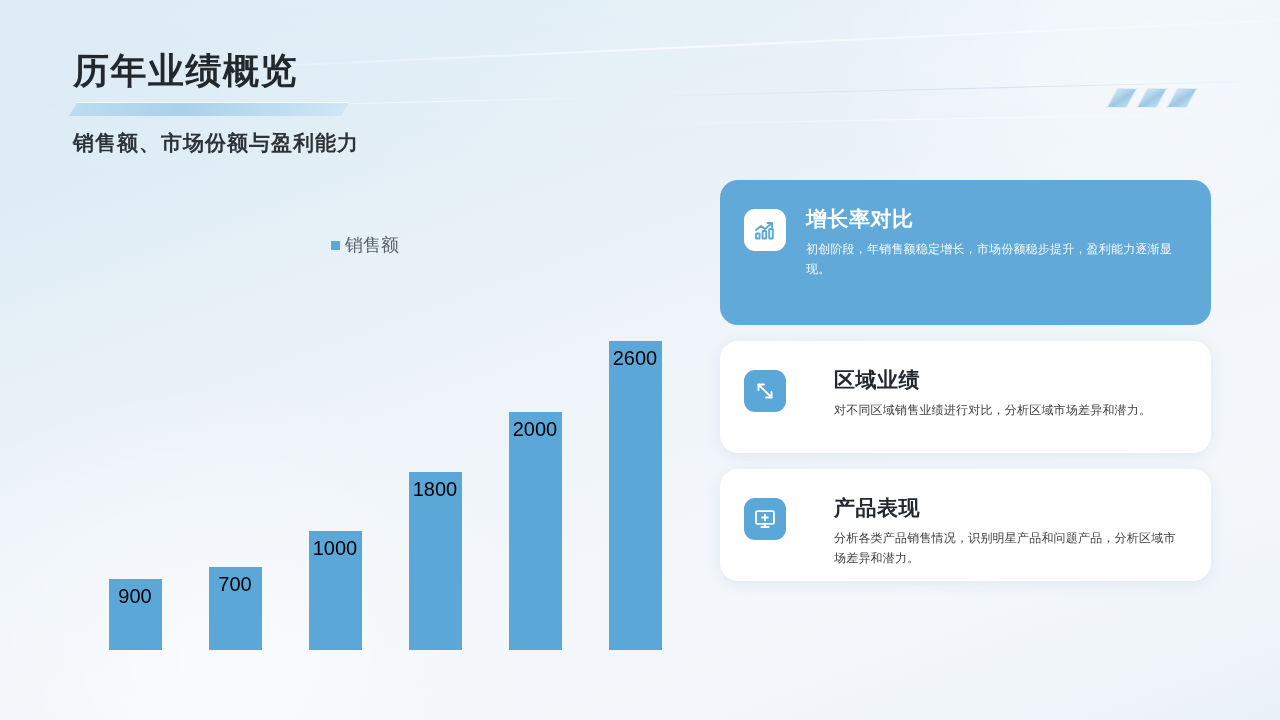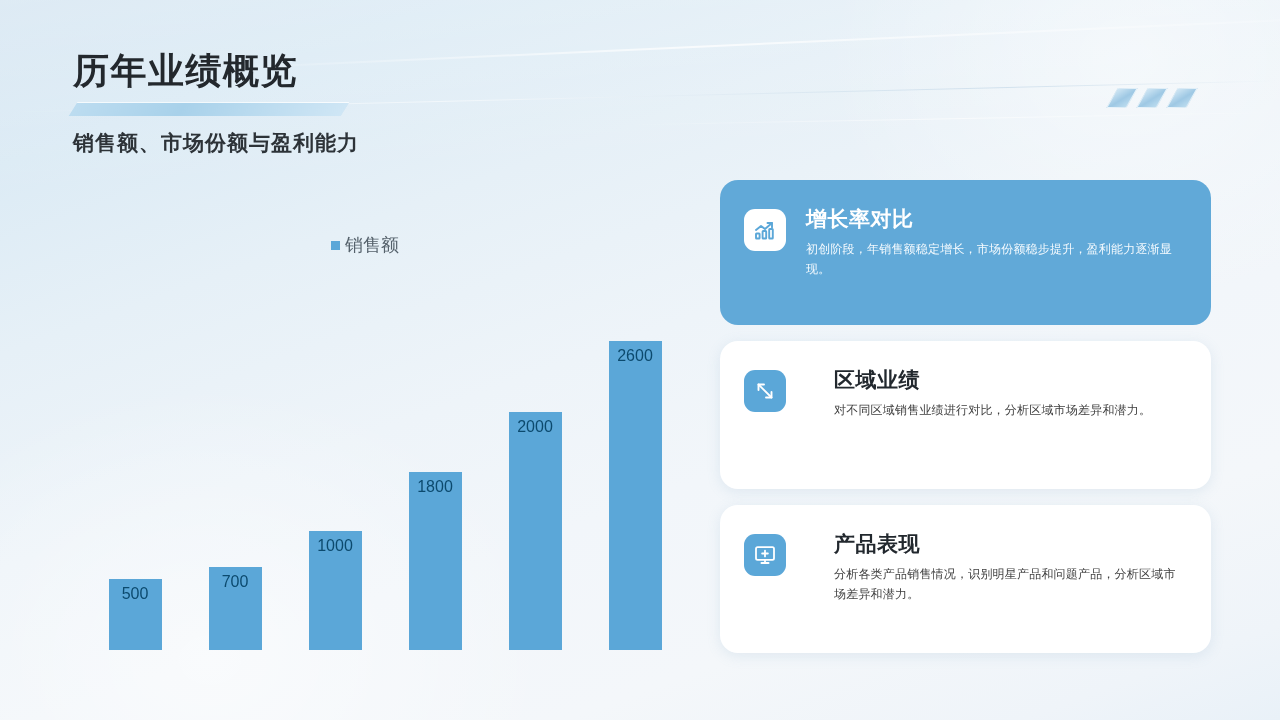--- a/index.html
+++ b/index.html
@@ -188,22 +188,22 @@
     background: #5ba7d8;
     position: relative;
     box-sizing: border-box;
   }
   .bar-value {
     position: absolute;
     top: 7px;
     left: 0;
     width: 100%;
     text-align: center;
-    color: #0c4a6e;
-    font-size: 16px;
+    color: #000000;
+    font-size: 20px;
     line-height: 1;
   }
 
   
   .cards {
     position: absolute;
     left: 720px;
     top: 180px;
     width: 491px;
   }
@@ -216,21 +216,21 @@
     gap: 18px;
     margin-bottom: 16px;
   }
   .card-primary {
     background: #61a9d8;
     height: 145px;
     gap: 20px;
   }
   .card-plain {
     background: #ffffff;
-    height: 148px;
+    height: 112px;
     box-shadow: 0 3px 14px rgba(120,160,190,0.16);
     gap: 48px;
   }
   .card-icon {
     flex: 0 0 auto;
     width: 42px;
     height: 42px;
     border-radius: 11px;
     display: flex;
     align-items: center;
@@ -282,21 +282,21 @@
 
   <div class="chart-area">
     <div class="legend">
       <span class="legend-swatch"></span>
       <span class="legend-label">销售额</span>
     </div>
     <div class="plot">
       <div class="bars" id="bars">
           <div class="bar-slot">
             <div class="bar" style="height: 20.69%; background: rgb(91, 167, 216);">
-              <span class="bar-value">500</span>
+              <span class="bar-value">900</span>
             </div>
           </div>
           <div class="bar-slot">
             <div class="bar" style="height: 24.14%; background: rgb(91, 167, 216);">
               <span class="bar-value">700</span>
             </div>
           </div>
           <div class="bar-slot">
             <div class="bar" style="height: 34.48%; background: rgb(91, 167, 216);">
               <span class="bar-value">1000</span>

